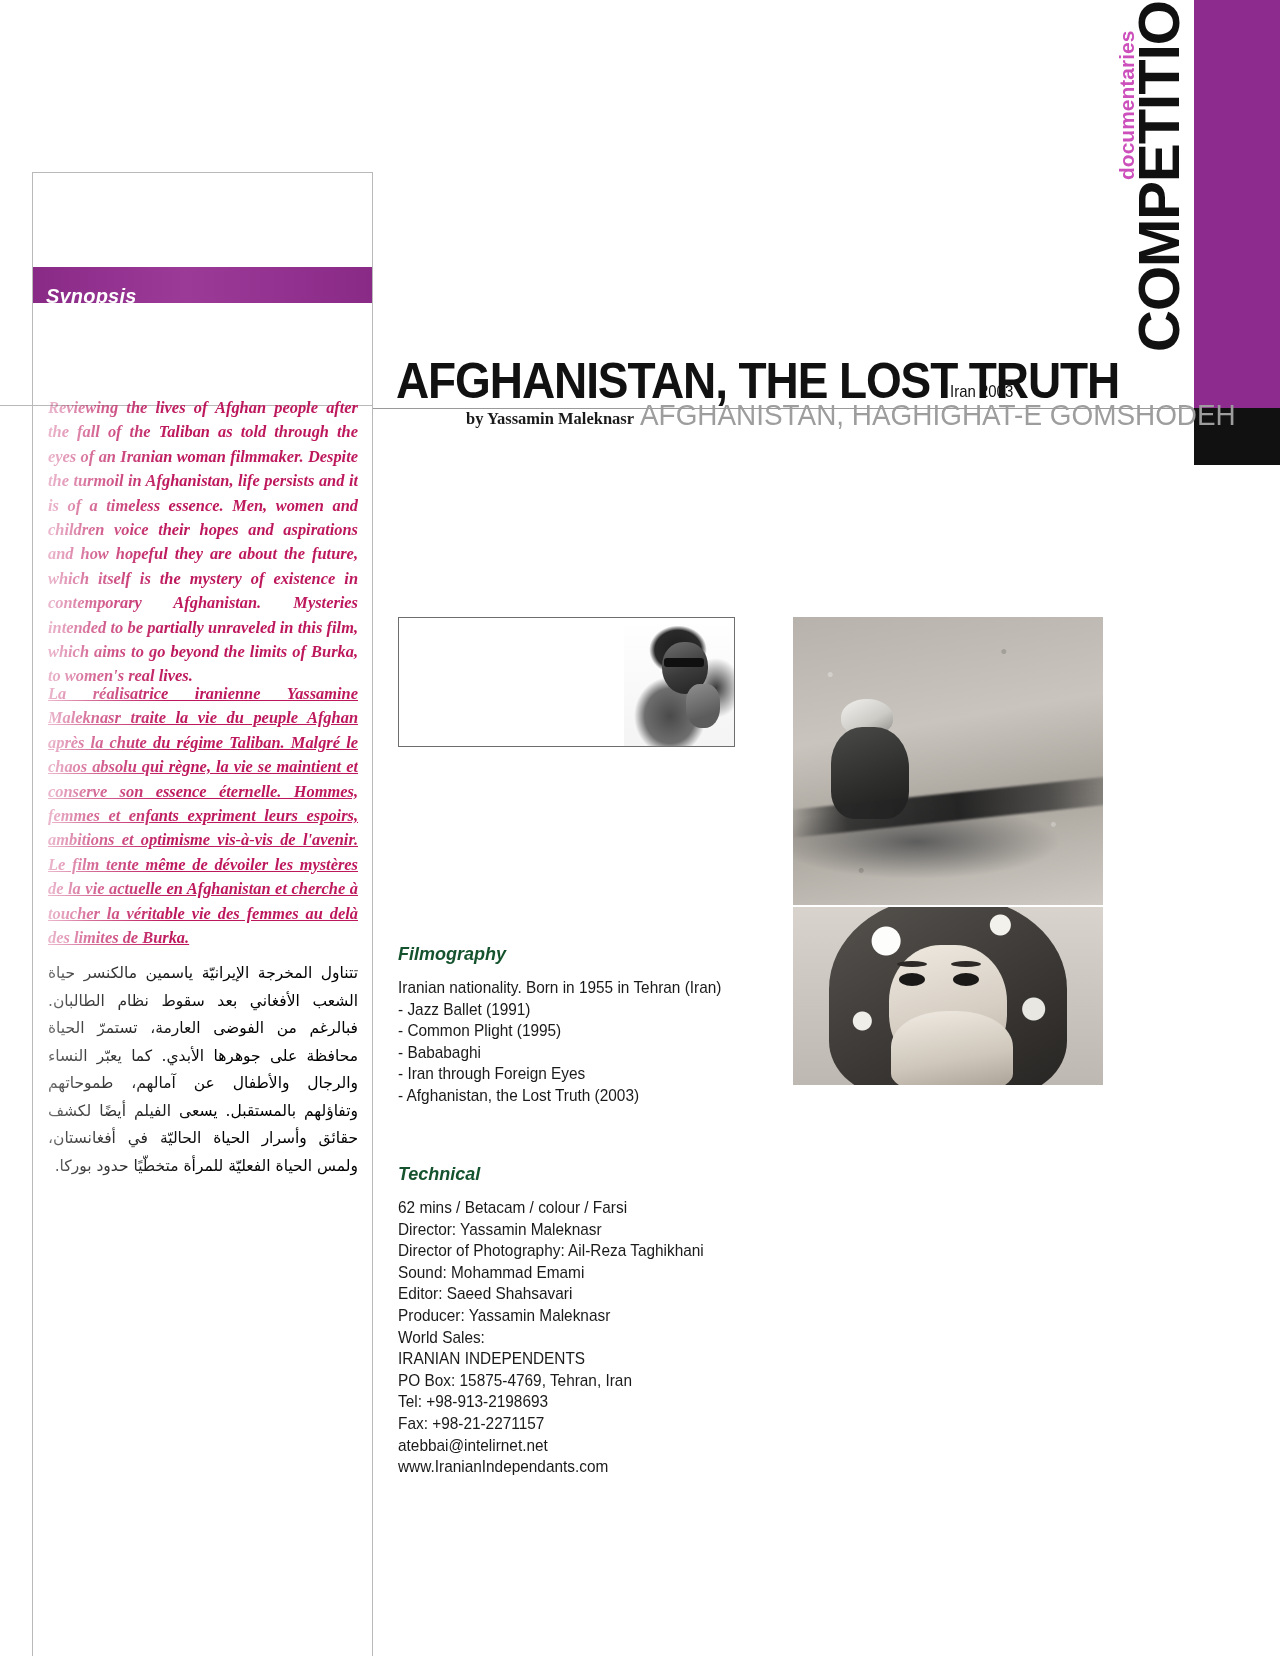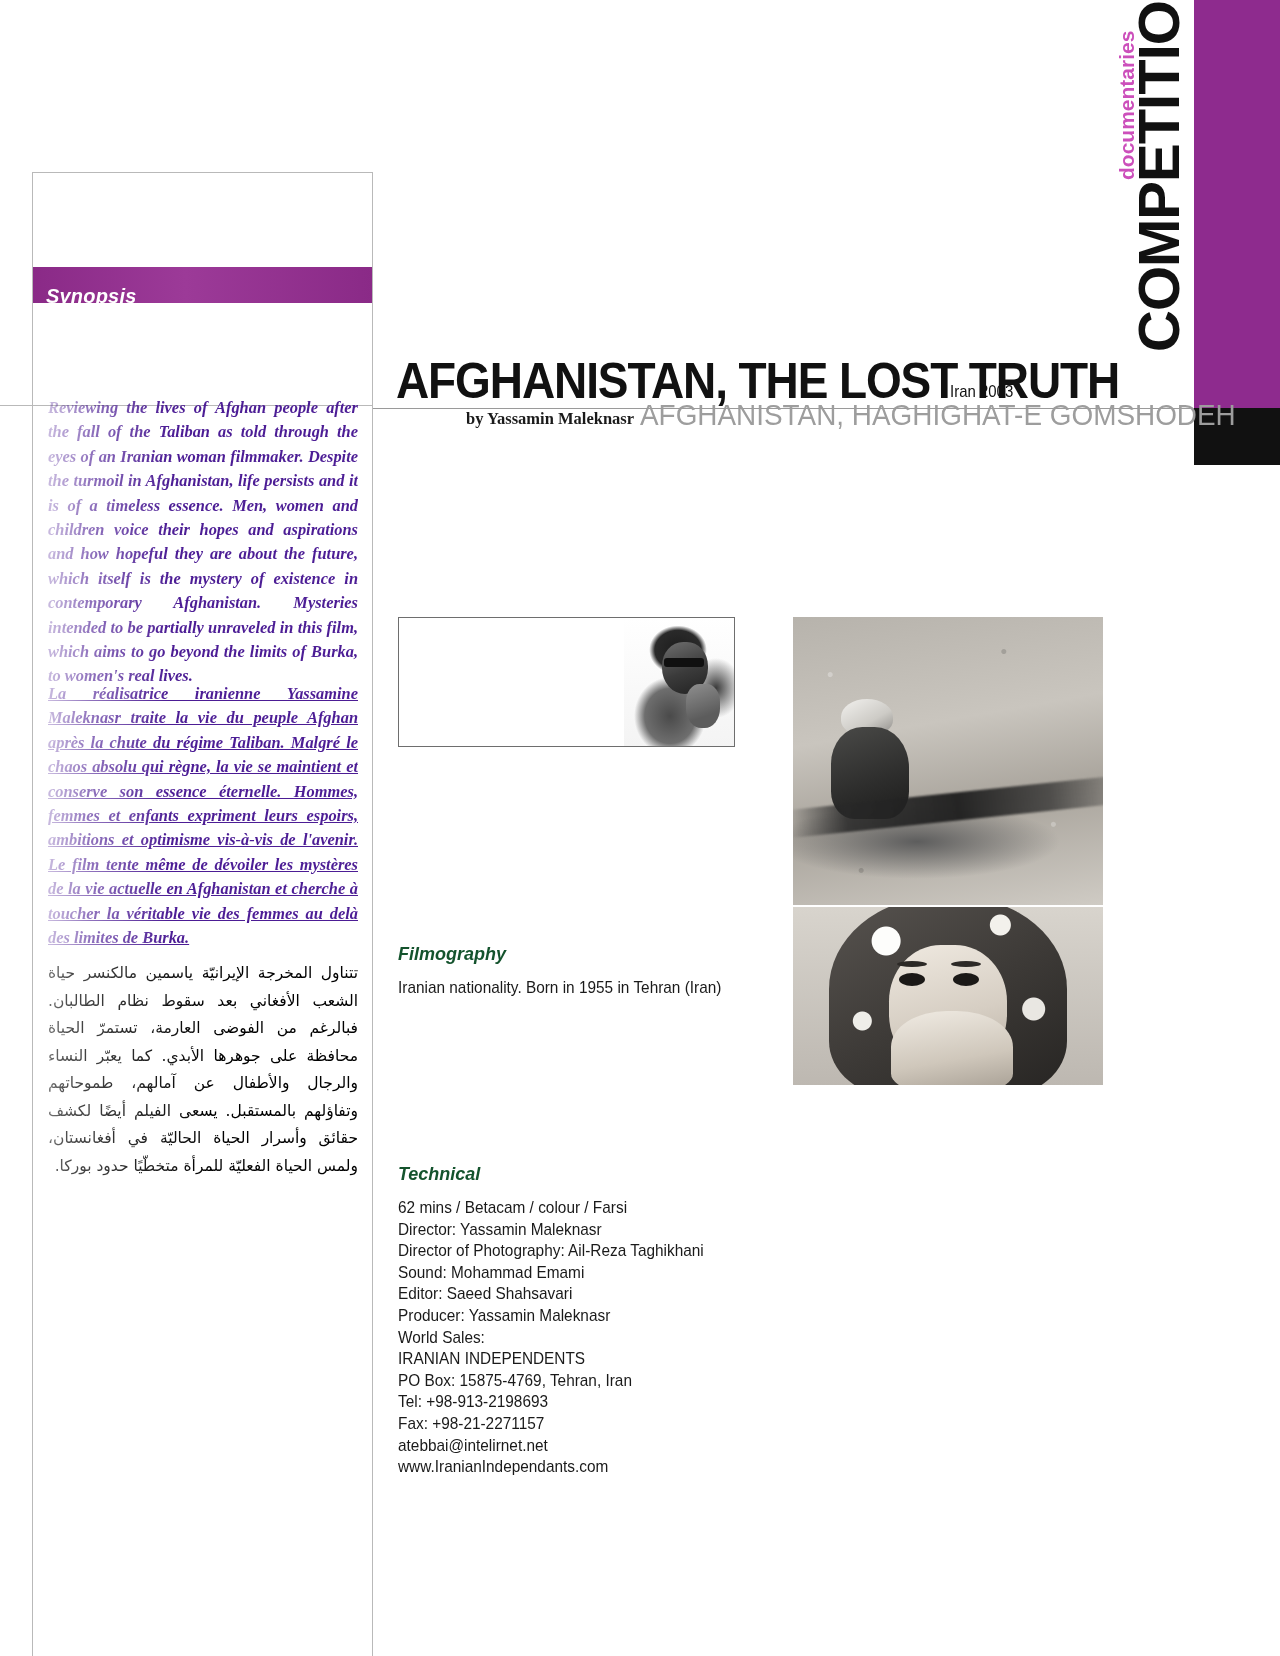--- a/index.html
+++ b/index.html
@@ -112,21 +112,21 @@
   .syn-text {
     position: absolute;
     left: 48px;
     width: 310px;
     font-family: "Liberation Serif", serif;
     font-style: italic;
     font-weight: 700;
     font-size: 16.4px;
     line-height: 24.4px;
     text-align: justify;
-    color: #4c1d95;
+    color: #be185d;
     
     -webkit-mask-image: linear-gradient(90deg, rgba(0,0,0,0.30) 0px, rgba(0,0,0,0.62) 42px, rgba(0,0,0,1) 120px);
     mask-image: linear-gradient(90deg, rgba(0,0,0,0.30) 0px, rgba(0,0,0,0.62) 42px, rgba(0,0,0,1) 120px);
   }
   .syn-en { top: 396px; }
   .syn-fr { top: 682px; text-decoration: underline; }
 
   .syn-ar {
     position: absolute;
     left: 48px;
@@ -450,20 +450,27 @@
     <div class="girl-brow l"></div>
     <div class="girl-brow r"></div>
     <div class="girl-eye l"></div>
     <div class="girl-eye r"></div>
     <div class="girl-hand"></div>
   </div>
 
   <div class="info-col" id="filmography-block">
     <div class="sec-head">Filmography</div>
     <div class="info-line">Iranian nationality.  Born in 1955 in Tehran (Iran)</div>
+    <div>
+        <div class="info-line">- Jazz Ballet (1991)</div>
+        <div class="info-line">- Common Plight (1995)</div>
+        <div class="info-line">- Bababaghi</div>
+        <div class="info-line">- Iran through Foreign Eyes</div>
+        <div class="info-line">- Afghanistan, the Lost Truth (2003)</div>
+      </div>
   </div>
 
   <div class="info-col" id="technical-block">
     <div class="sec-head">Technical</div>
     <div>
         <div class="info-line">62 mins / Betacam / colour / Farsi</div>
         <div class="info-line">Director: Yassamin Maleknasr</div>
         <div class="info-line">Director of Photography: Ail-Reza Taghikhani</div>
         <div class="info-line">Sound: Mohammad Emami</div>
         <div class="info-line">Editor: Saeed Shahsavari</div>

